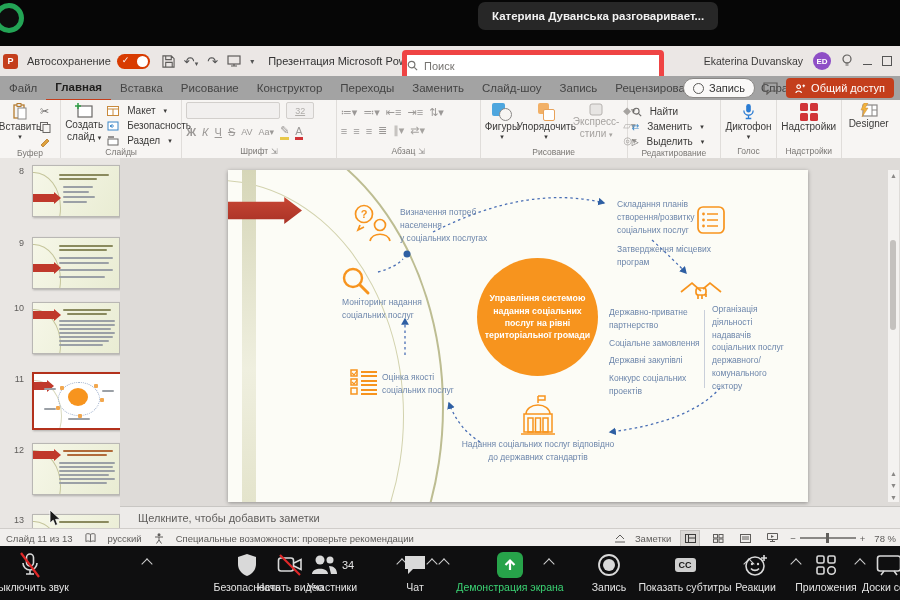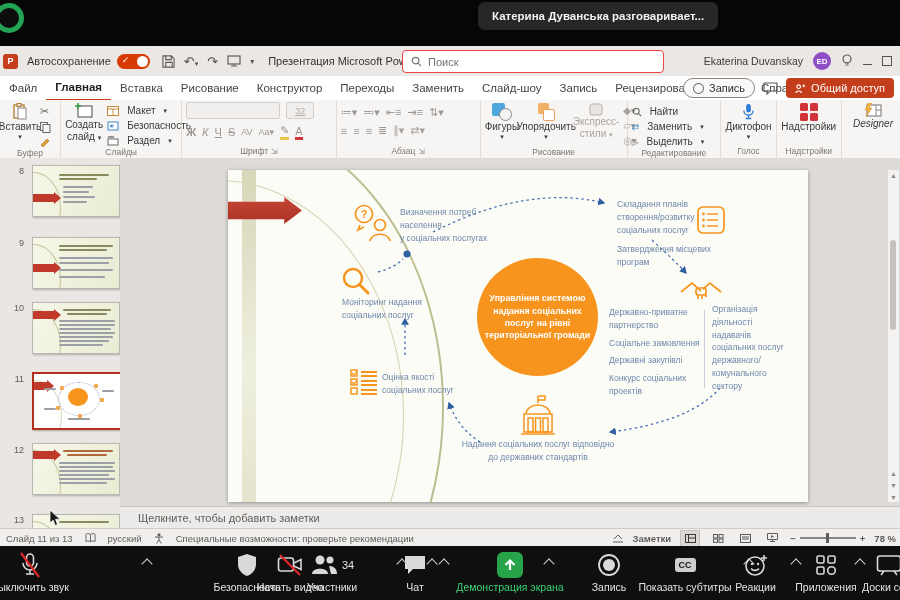--- a/index.html
+++ b/index.html
@@ -23,31 +23,31 @@
     color:#fff;font-size:9px;font-weight:bold;display:flex;align-items:center;justify-content:center;}
   .autosave{margin-left:9px;}
   .toggle{width:33px;height:15px;border-radius:8px;background:#d83b01;margin-left:6px;
     position:relative;display:inline-block;}
   .toggle .chk{position:absolute;left:5px;top:1px;color:#fff;font-size:9px;}
   .toggle .knob{position:absolute;right:2px;top:2px;width:11px;height:11px;border-radius:50%;background:#fff;}
   .qat{display:flex;align-items:center;gap:9px;margin-left:12px;color:#555;}
   .qat .g{font-size:13px;}
   .doctitle{margin-left:14px;color:#333;}
   .searchbox{position:absolute;left:402px;top:4px;width:252px;height:21px;background:#fff;
-    border:1px solid #ef4444;border-radius:4px;display:flex;align-items:center;gap:6px;
-    padding-left:8px;color:#757370;}
+    border:5px solid #ef4444;border-radius:4px;display:flex;align-items:center;gap:6px;
+    padding-left:0;color:#757370;}
   .tb-right{position:absolute;right:8px;top:0;height:30px;display:flex;align-items:center;gap:10px;}
   .avatar{width:18px;height:18px;border-radius:50%;background:#8e4ec6;color:#fff;
     font-size:8px;font-weight:bold;display:flex;align-items:center;justify-content:center;}
   .winbtn{width:10px;height:10px;display:inline-block;}
   .minbar{width:9px;border-bottom:1.5px solid #555;height:6px;}
   .restbox{width:8px;height:8px;border:1.2px solid #555;}
 
   
-  .tabsrow{left:0;top:76px;width:900px;height:24px;background:#ffffff;display:flex;
+  .tabsrow{left:0;top:76px;width:900px;height:24px;background:#a3a3a3;display:flex;
     align-items:center;font-size:11.5px;color:#444;}
   .rtab{padding:0 9px;height:24px;display:flex;align-items:center;cursor:default;}
   .rtab.active{font-weight:bold;color:#1f1e1d;border-bottom:2.5px solid #c43e1c;}
   .tabs-right{position:absolute;right:6px;top:2px;display:flex;align-items:center;gap:8px;}
   .recbtn{border:1px solid #8a8886;border-radius:11px;height:18px;padding:0 9px;background:#faf9f8;
     display:flex;align-items:center;gap:5px;font-size:11px;color:#333;}
   .recdot{width:9px;height:9px;border:1.5px solid #5b5a58;border-radius:50%;display:inline-block;}
   .sharebtn{background:#c43e1c;color:#fff;border-radius:4px;height:20px;padding:0 9px;
     display:flex;align-items:center;gap:5px;font-size:11px;}
 
@@ -115,21 +115,21 @@
 
   
   .notesbar{left:120px;top:348px;width:780px;height:22px;background:#edebe9;
     border-top:1px solid #c8c6c3;display:flex;align-items:center;}
   .notesbar span{margin-left:18px;font-size:11px;color:#5f5d5b;}
 
   
   .statusbar{left:0;top:528px;width:900px;height:18px;background:#f1efed;border-top:1px solid #d0cdca;
     display:flex;align-items:center;font-size:9.5px;color:#5f5d5b;}
   .st-left{display:flex;align-items:center;gap:12px;margin-left:6px;}
-  .st-right{position:absolute;right:4px;display:flex;align-items:center;gap:9px;font-weight:bold;}
+  .st-right{position:absolute;right:4px;display:flex;align-items:center;gap:9px;}
   .viewbtn{width:18px;height:15px;display:flex;align-items:center;justify-content:center;}
   .viewbtn.sel{background:#dbd8d5;border:1px solid #c3c0bd;}
   .sld{display:flex;align-items:center;gap:4px;color:#5f5d5b;}
   .sldtrack{width:56px;height:1.5px;background:#8a8886;position:relative;}
   .sldknob{position:absolute;left:26px;top:-4px;width:3.5px;height:10px;background:#605e5c;}
 
   
   .zoombar{left:0;top:546px;width:900px;height:54px;background:#0f0f10;}
   .zitem{position:absolute;top:5px;display:flex;flex-direction:column;align-items:center;
     color:#e4e4e4;font-size:10.5px;}
@@ -414,21 +414,21 @@
               <span></span>
               <span></span>
             </span>
           <span>Надстройки</span>
         </div>
       </div>
       <div class="rlabel">Надстройки</div>
     </div>
 
     <div class="rgroup" style="width:56px;border-right:none;">
-      <div class="rbody" style="justify-content:flex-end;width:100%;font-style:italic;">
+      <div class="rbody" style="justify-content:flex-start;width:100%;">
         <div class="bigbtn">
           <svg class="ic" width="18" height="15" viewBox="0 0 18 15">
               <rect x="3" y="2" width="14" height="11" fill="#fff" stroke="#8a8886" stroke-width="1.2"></rect>
               <path d="M12,2 v11 M12,7 h5" stroke="#8a8886"></path>
               <path d="M4,0 l-3,7 h3 l-2,7 6,-9 h-3 l3,-5 z" fill="#f2b33c" stroke="#c88a3c" stroke-width="0.5"></path>
             </svg>
           <span>Designer</span>
         </div>
       </div>
       <div class="rlabel">&nbsp;</div>

